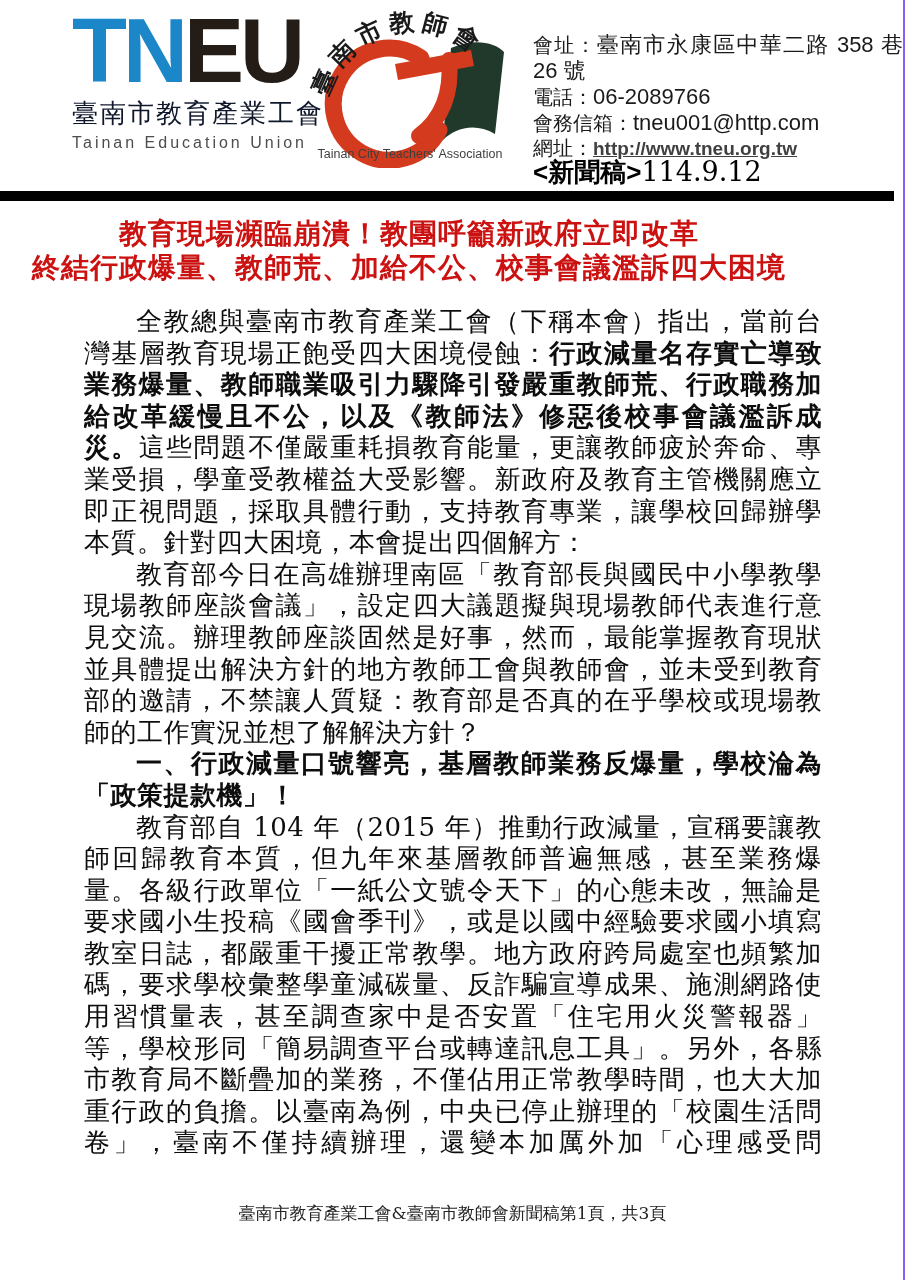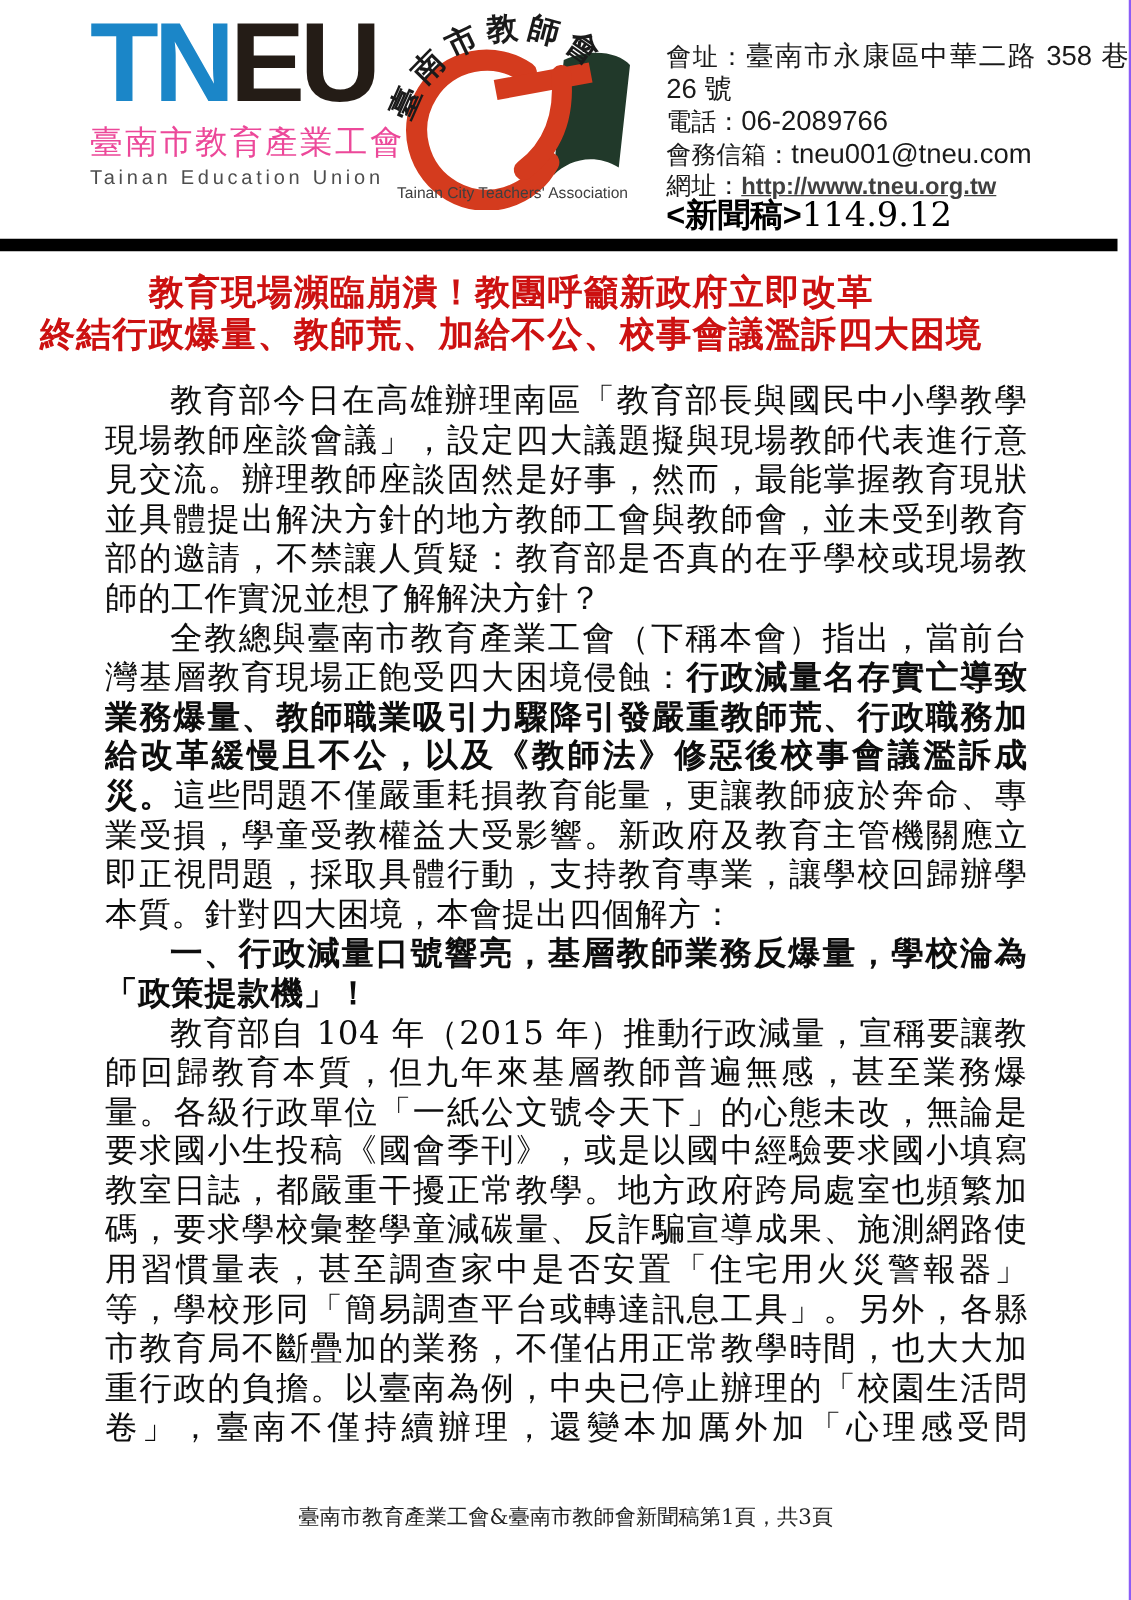--- a/index.html
+++ b/index.html
@@ -14,21 +14,21 @@
   
   .tneu-logo { position:absolute; left:72px; top:10px; width:262px; text-align:left; }
   .tneu-word {
     font-family:"Liberation Sans","DejaVu Sans",sans-serif;
     font-weight:900; font-size:90px; line-height:82px; letter-spacing:-4px;
   }
   .tneu-word .tn { color:#1b86c8; }
   .tneu-word .eu { color:#241c16; }
   .tneu-cn {
     font-family:"Liberation Sans","DejaVu Sans",sans-serif;
-    font-size:26px; color:#ec4899; letter-spacing:2px; margin-top:4px; white-space:nowrap;
+    font-size:26px; color:#0f172a; letter-spacing:2px; margin-top:4px; white-space:nowrap;
   }
   .tneu-en {
     font-family:"Liberation Sans","DejaVu Sans",sans-serif;
     font-size:16px; color:#4d4d4d; letter-spacing:3px; margin-top:3px; white-space:nowrap;
   }
 
   .tcta-logo { position:absolute; left:303px; top:6px; width:215px; height:162px; }
   .tcta-logo svg { width:100%; height:100%; }
 
   .contact {
@@ -109,40 +109,40 @@
   </div>
 
   <div class="contact">
     <div class="c-line">
       <span class="c-label">會址：</span><span class="c-val">臺南市永康區中華二路 358 巷 26 號</span>
     </div>
     <div class="c-line">
       <span class="c-label">電話：</span><span class="c-val">06-2089766</span>
     </div>
     <div class="c-line">
-      <span class="c-label">會務信箱：</span><span class="c-val">tneu001@tneu.com</span>
+      <span class="c-label">會務信箱：</span><span class="c-val">tneu001@http.com</span>
     </div>
     <div class="c-line">
       <span class="c-label">網址：</span><a class="c-link">http://www.tneu.org.tw</a>
     </div>
   </div>
 
   <div class="doc-line">
     <span class="doc-tag">&lt;新聞稿&gt;</span><span class="doc-date">114.9.12</span>
   </div>
 
   <div class="black-rule"></div>
 
   <div class="headline">
     <div>教育現場瀕臨崩潰！教團呼籲新政府立即改革</div>
     <div>終結行政爆量、教師荒、加給不公、校事會議濫訴四大困境</div>
   </div>
 
   <main class="body-text">
+      <p><span>全教總與臺南市教育產業工會（下稱本會）指出，當前台灣基層教育現場正飽受四大困境侵蝕：</span><span class="bold">行政減量名存實亡導致業務爆量、教師職業吸引力驟降引發嚴重教師荒、行政職務加給改革緩慢且不公，以及《教師法》修惡後校事會議濫訴成災。</span><span>這些問題不僅嚴重耗損教育能量，更讓教師疲於奔命、專業受損，學童受教權益大受影響。新政府及教育主管機關應立即正視問題，採取具體行動，支持教育專業，讓學校回歸辦學本質。針對四大困境，本會提出四個解方：</span></p>
       <p><span>教育部今日在高雄辦理南區「教育部長與國民中小學教學現場教師座談會議」，設定四大議題擬與現場教師代表進行意見交流。辦理教師座談固然是好事，然而，最能掌握教育現狀並具體提出解決方針的地方教師工會與教師會，並未受到教育部的邀請，不禁讓人質疑：教育部是否真的在乎學校或現場教師的工作實況並想了解解決方針？</span></p>
-      <p><span>全教總與臺南市教育產業工會（下稱本會）指出，當前台灣基層教育現場正飽受四大困境侵蝕：</span><span class="bold">行政減量名存實亡導致業務爆量、教師職業吸引力驟降引發嚴重教師荒、行政職務加給改革緩慢且不公，以及《教師法》修惡後校事會議濫訴成災。</span><span>這些問題不僅嚴重耗損教育能量，更讓教師疲於奔命、專業受損，學童受教權益大受影響。新政府及教育主管機關應立即正視問題，採取具體行動，支持教育專業，讓學校回歸辦學本質。針對四大困境，本會提出四個解方：</span></p>
       <p><span class="bold">一、行政減量口號響亮，基層教師業務反爆量，學校淪為「政策提款機」！</span></p>
       <p><span>教育部自 104 年（2015 年）推動行政減量，宣稱要讓教師回歸教育本質，但九年來基層教師普遍無感，甚至業務爆量。各級行政單位「一紙公文號令天下」的心態未改，無論是要求國小生投稿《國會季刊》，或是以國中經驗要求國小填寫教室日誌，都嚴重干擾正常教學。地方政府跨局處室也頻繁加碼，要求學校彙整學童減碳量、反詐騙宣導成果、施測網路使用習慣量表，甚至調查家中是否安置「住宅用火災警報器」等，學校形同「簡易調查平台或轉達訊息工具」。另外，各縣市教育局不斷疊加的業務，不僅佔用正常教學時間，也大大加重行政的負擔。以臺南為例，中央已停止辦理的「校園生活問卷」，臺南不僅持續辦理，還變本加厲外加「心理感受問卷」，再加上干擾教學正常化的學力檢測與入班觀課、「餐</span></p>
     </main>
 
   <footer class="page-footer">臺南市教育產業工會&amp;臺南市教師會新聞稿第1頁，共3頁</footer>
 
 </div>
 
 </body></html>

